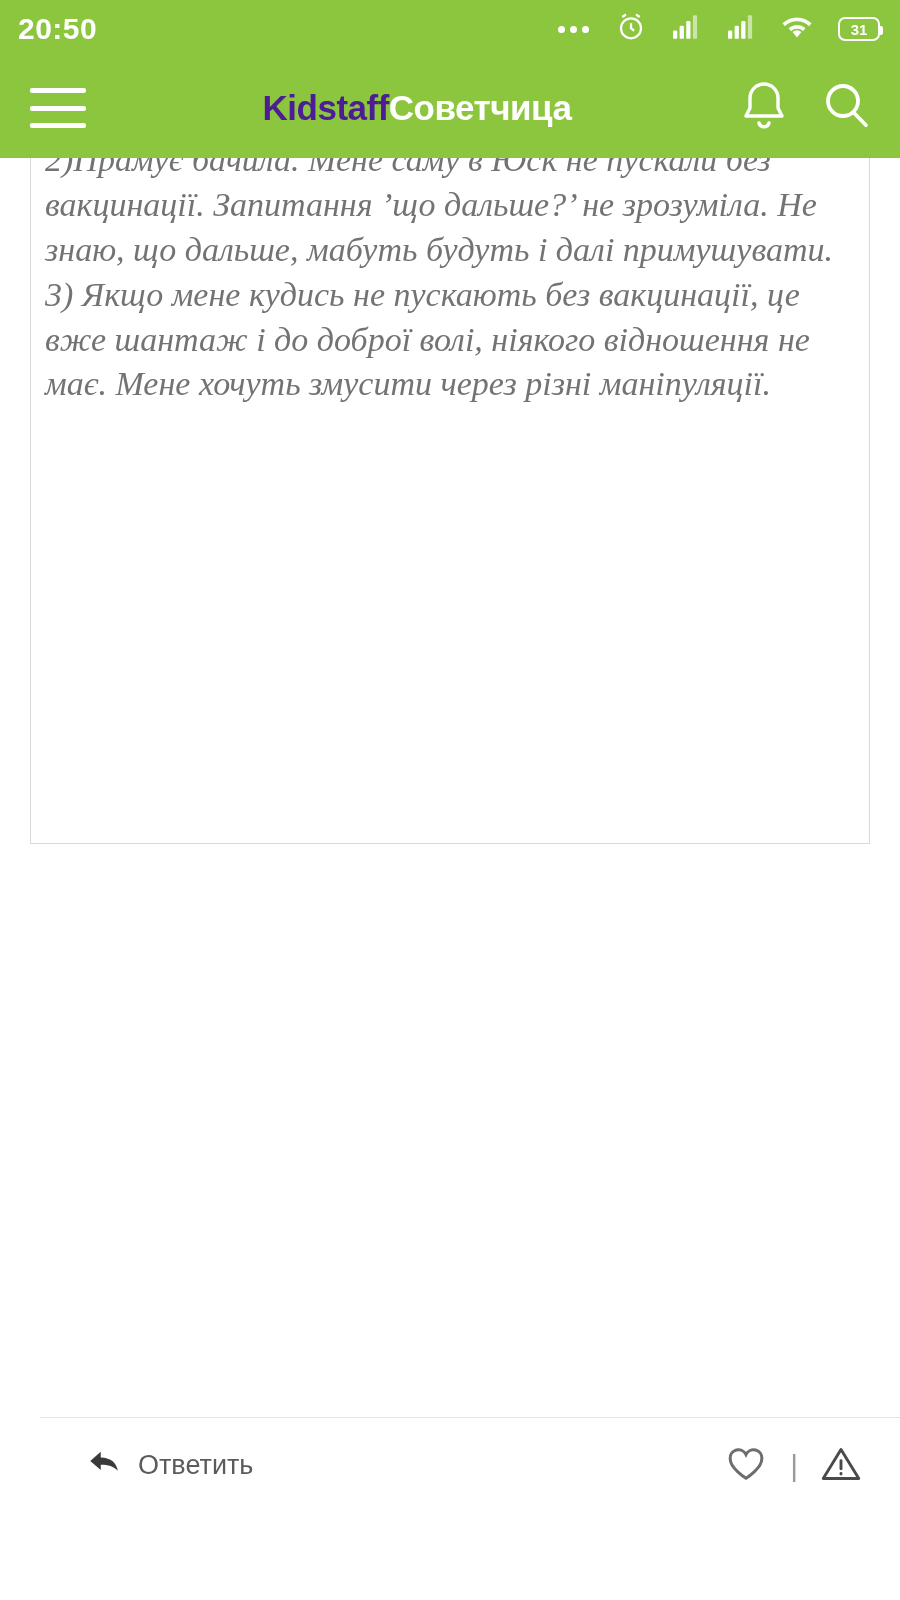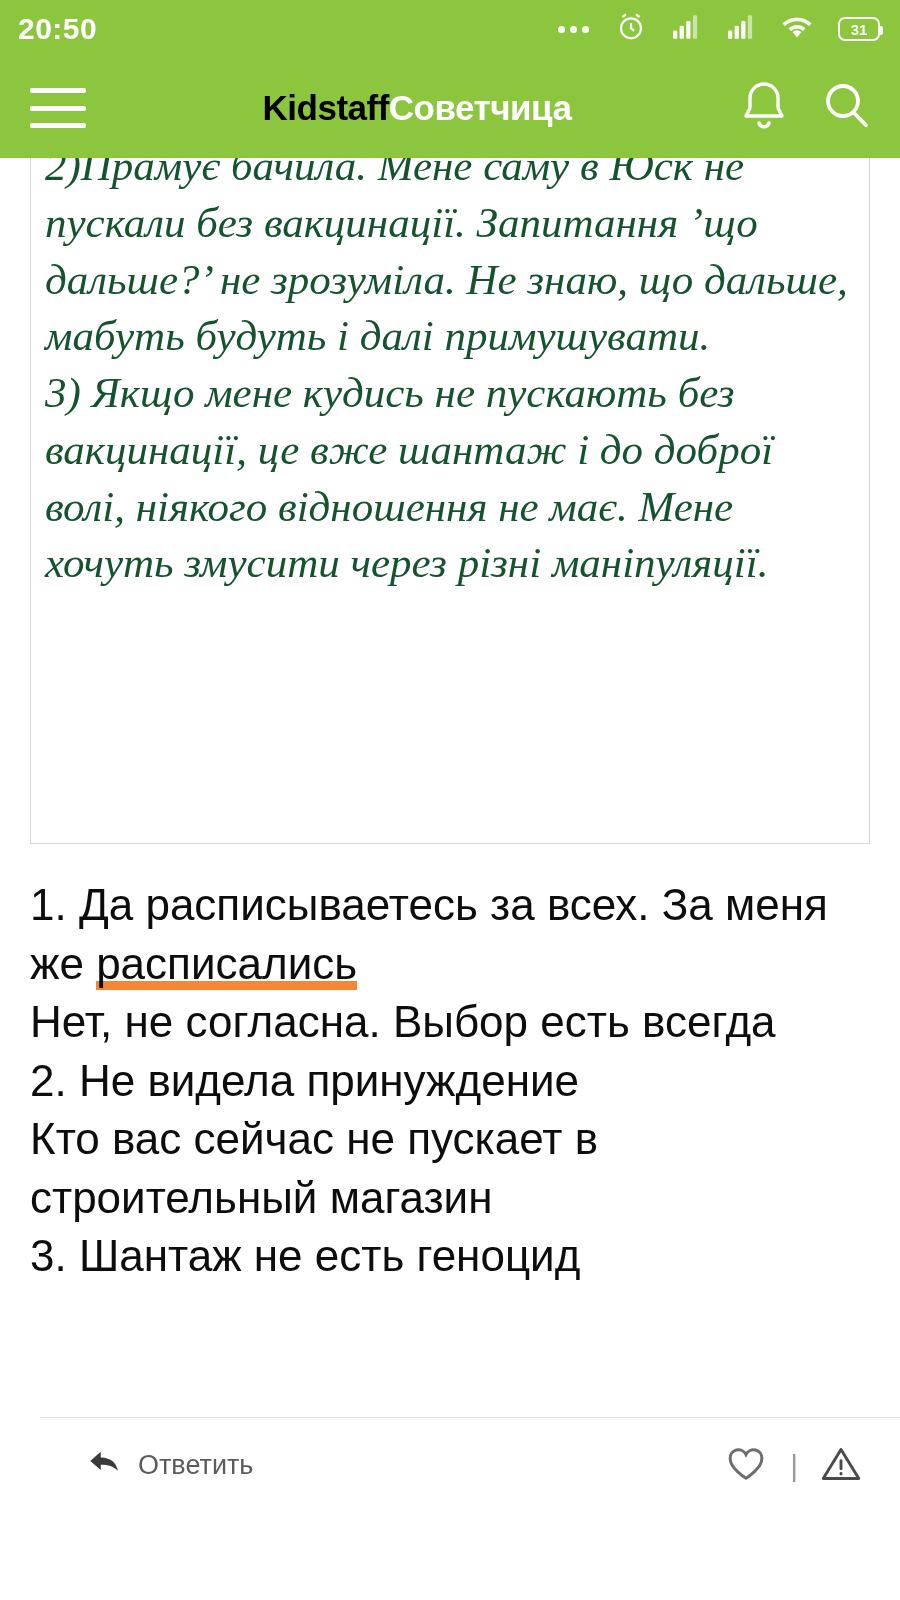--- a/index.html
+++ b/index.html
@@ -96,21 +96,21 @@
     width: 100%;
   }
   .brand {
     flex: 1;
     text-align: center;
     font-size: 35px;
     font-weight: 700;
     letter-spacing: -0.5px;
     margin-left: 10px;
   }
-  .brand .kid { color: #000000; }
+  .brand .kid { color: #4c1d95; }
   .brand .sov { color: #ffffff; }
   .header-actions { display: flex; align-items: center; gap: 30px; }
 
   
   .content {
     flex: 1 1 auto;
     position: relative;
     overflow: hidden;
     background: #ffffff;
   }
@@ -122,23 +122,23 @@
     padding: 0 14px 18px 14px;
     background: #ffffff;
     position: relative;
     top: -14px;
     height: 700px;
     overflow: hidden;
   }
   .quote-text {
     font-family: "Liberation Serif", serif;
     font-style: italic;
-    font-size: 43px;
+    font-size: 34px;
     line-height: 1.32;
-    color: #14532d;
+    color: #737373;
     white-space: pre-wrap;
     word-wrap: break-word;
     margin-top: -6px;
   }
 
   .reply-body {
     margin: 18px 30px 0 30px;
     font-size: 44px;
     line-height: 1.33;
     color: #0d0d0d;
@@ -252,25 +252,20 @@
     </div>
   </div>
 
   <div class="content">
 
     <div class="quote-box">
       <div class="quote-text">2)Прамує бачила. Мене саму в Юск не пускали без вакцинації. Запитання ’що дальше?’ не зрозуміла. Не знаю, що дальше, мабуть будуть і далі примушувати.
 3) Якщо мене кудись не пускають без вакцинації, це вже шантаж і до доброї волі, ніякого відношення не має. Мене хочуть змусити через різні маніпуляції.</div>
     </div>
 
-    <div class="reply-body"><span>1. Да расписываетесь за всех. За меня же</span> <span class="hl">расписались</span><span>
-Нет, не согласна. Выбор есть всегда
-2. Не видела принуждение
-Кто вас сейчас не пускает в строительный магазин
-3. Шантаж не есть геноцид</span></div>
 
   </div>
 
   <div class="post-footer">
     <div class="reply-btn">
       <span class="ic">
         <svg width="36" height="30" viewBox="0 0 24 20" fill="#3a3a3a">
           <path d="M8.5 3.2L1.5 9.3l7 6.1v-3.6c5 0 8.6 1 11.4 4.1-1-5.4-4.3-8.6-11.4-8.9V3.2z"></path>
         </svg>
       </span>

